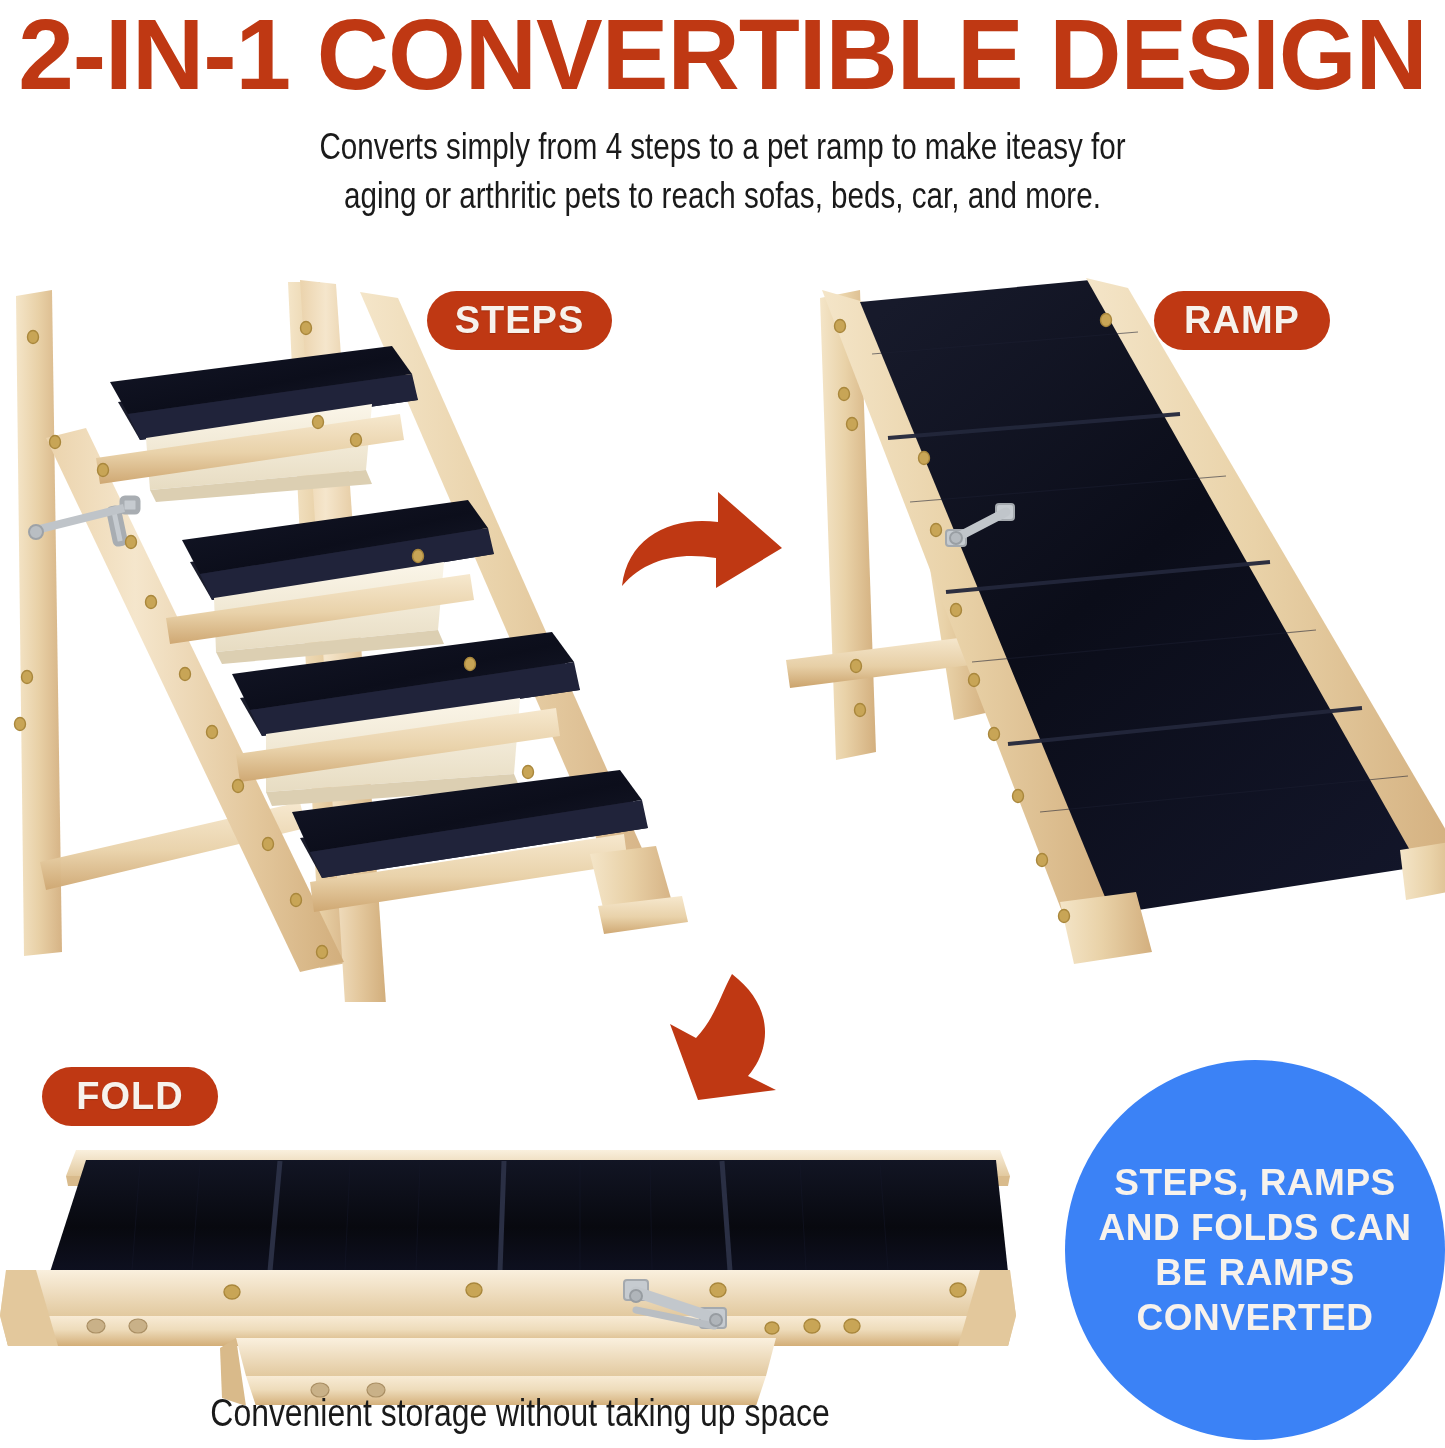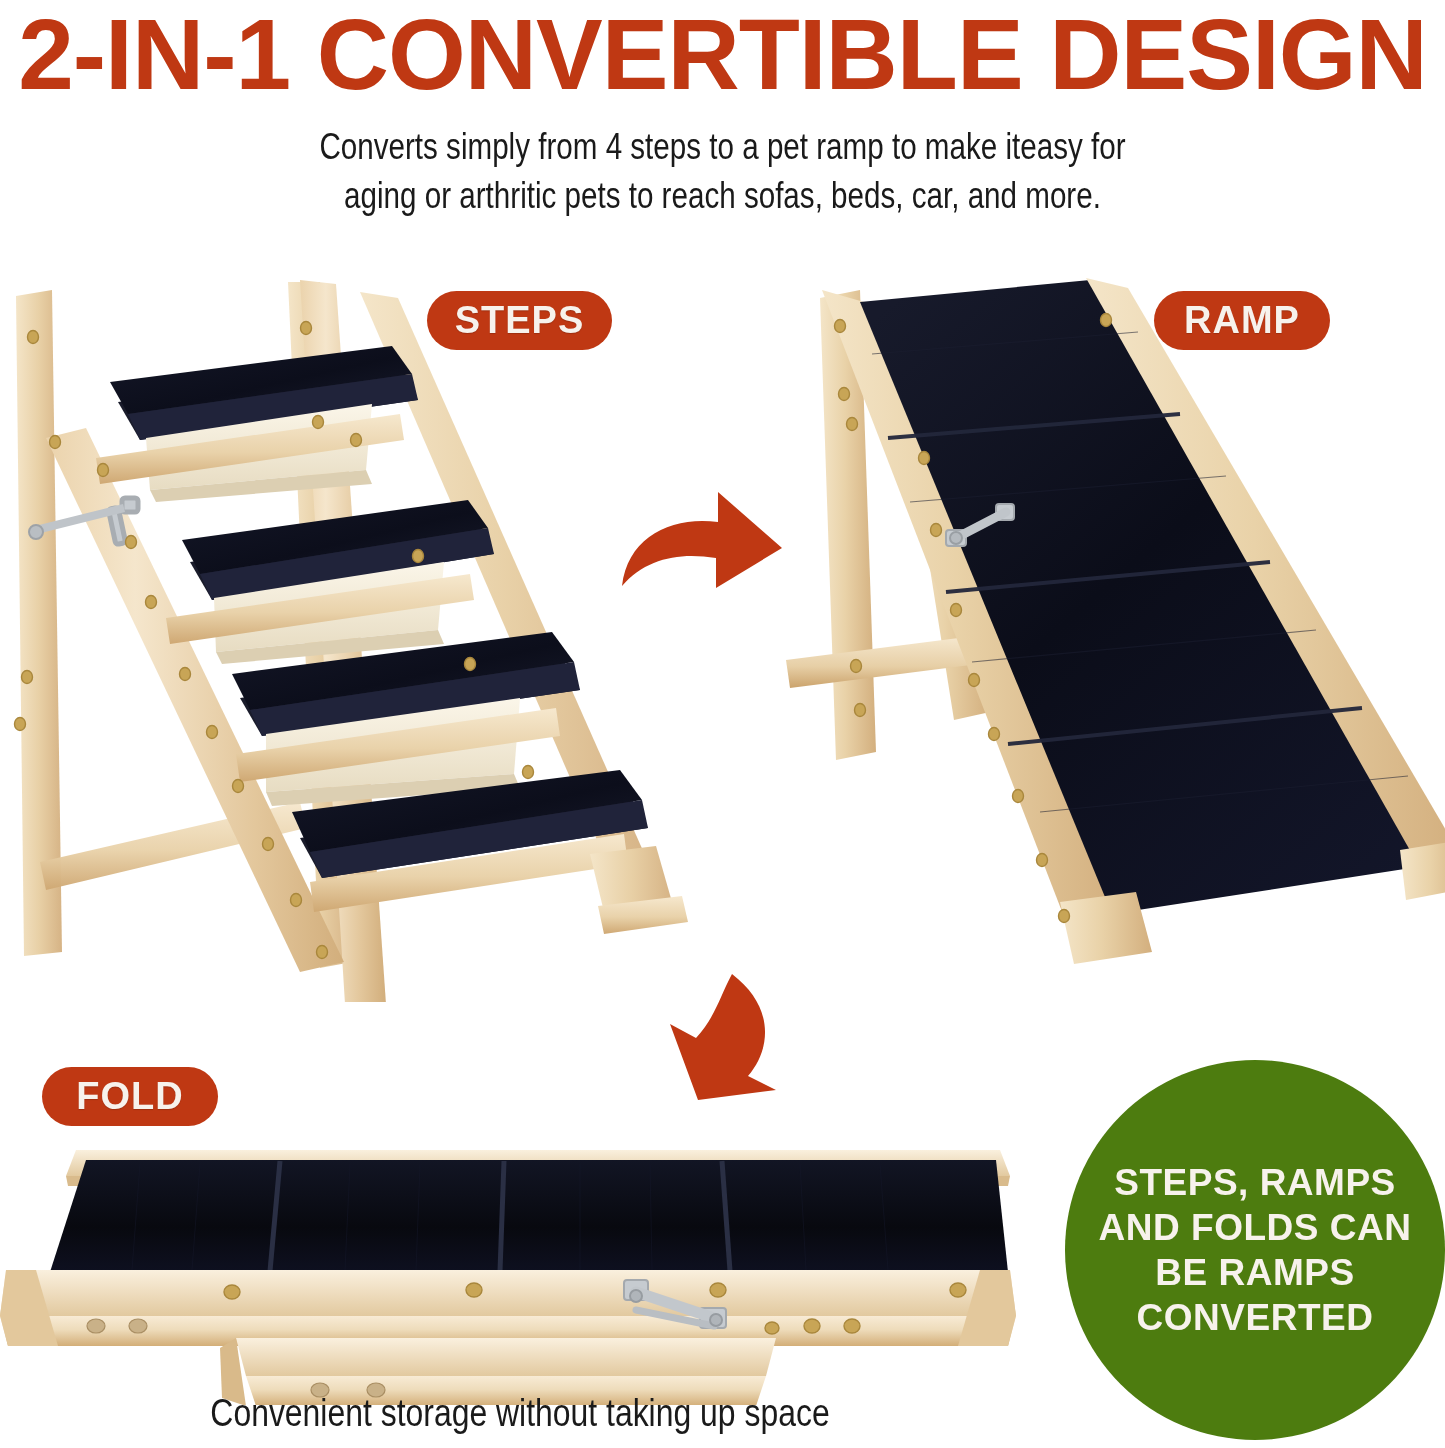--- a/index.html
+++ b/index.html
@@ -53,21 +53,21 @@
   }
   #pill-steps { left:427px; top:291px; width:185px; height:59px; font-size:38px; }
   #pill-ramp  { left:1154px; top:291px; width:176px; height:59px; font-size:38px; }
   #pill-fold  { left:42px;  top:1049px; width:176px; height:59px; font-size:38px;margin-top:18px; }
 
   
   .circle-callout {
     position:absolute; left:1065px; top:1060px;
     width:380px; height:380px;
     border-radius:50%;
-    background:#4d7c0f;
+    background:#3b82f6;
     display:flex; flex-direction:column;
     align-items:center; justify-content:center;
     color:#F7F2EC;
     font-family:"Liberation Sans Narrow","Liberation Sans", sans-serif;
     font-weight:bold;
     font-size:37px;
     line-height:45px;
     text-align:center;
     padding:0 24px;
     letter-spacing:.5px;

